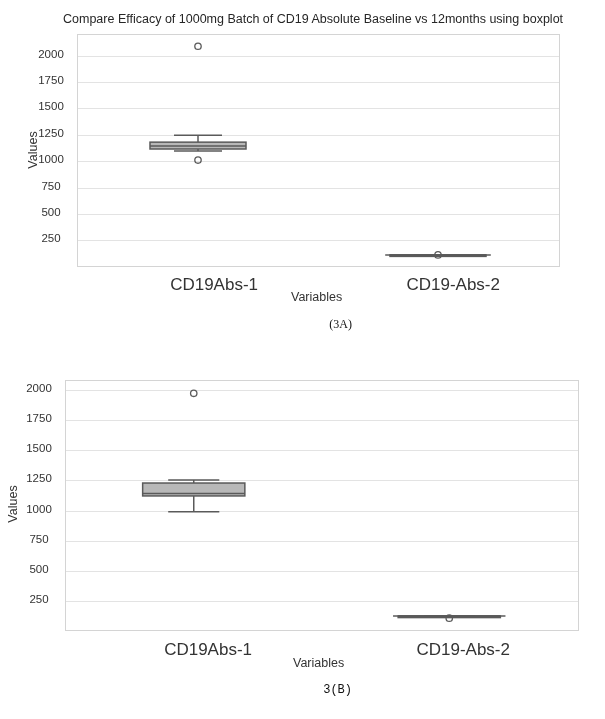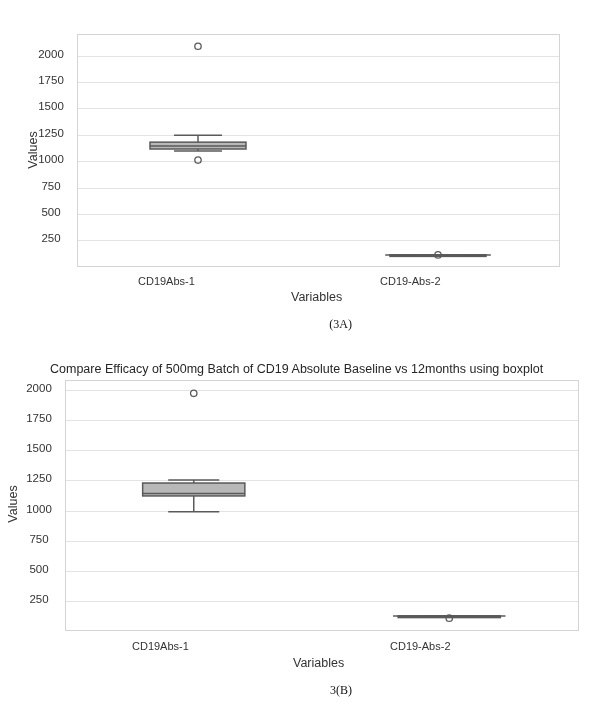--- a/index.html
+++ b/index.html
@@ -2,30 +2,31 @@
 <html><head>
   <meta charset="utf-8">
   <style>
     html, body { margin: 0; padding: 0; background: #ffffff; }
     body { width: 605px; height: 719px; position: relative; overflow: hidden; font-family: "Liberation Sans", sans-serif; color: #262626; }
     .figure { position: absolute; left: 0; width: 605px; }
     .chart-title { position: absolute; white-space: nowrap; font-size: 12.5px; color: #262626; }
     .plot { position: absolute; border: 1.5px solid #d4d4d4; box-sizing: border-box; background: #fff; }
     .gridline { position: absolute; left: 0; right: 0; height: 0; border-top: 1.5px solid #e3e3e3; }
     .ytick { position: absolute; font-size: 11.5px; color: #333; text-align: center; width: 40px; }
-    .xtick { position: absolute; font-size: 11px; color: #333; text-align: left; width: 120px; }
+    .xtick { position: absolute; font-size: 17px; color: #333; text-align: right; width: 120px; }
     .xlabel, .ylabel { position: absolute; font-size: 12.5px; color: #333; white-space: nowrap; }
     .ylabel { transform: rotate(-90deg); transform-origin: center center; width: 60px; text-align: center; }
     .caption { position: absolute; font-family: "Liberation Serif", serif; font-size: 12px; color: #111; text-align: right; width: 100px; }
     svg { position: absolute; left: 0; top: 0; overflow: visible; }
   </style>
 </head>
 <body>
 
 <div class="figure" style="top:0;height:340px;">
+  <div class="chart-title" style="left:63px;top:12px;">Compare Efficacy of 1000mg Batch of CD19 Absolute Baseline vs 12months using boxplot</div>
   <div class="ylabel" style="left:3px;top:143px;">Values</div>
   <div class="plot" id="plotA" style="left:77px;top:34px;width:483px;height:233px;">
       <div class="gridline" style="top: 205.189px;"></div>
       <div class="gridline" style="top: 178.849px;"></div>
       <div class="gridline" style="top: 152.509px;"></div>
       <div class="gridline" style="top: 126.169px;"></div>
       <div class="gridline" style="top: 99.8291px;"></div>
       <div class="gridline" style="top: 73.4892px;"></div>
       <div class="gridline" style="top: 47.1493px;"></div>
       <div class="gridline" style="top: 20.8094px;"></div>
@@ -59,21 +60,20 @@
       <div class="ytick" style="left: 31px; top: 74.1493px;">1750</div>
       <div class="ytick" style="left: 31px; top: 47.8094px;">2000</div>
     </div>
   <div class="xtick" style="left:138px;top:275px;">CD19Abs-1</div>
   <div class="xtick" style="left:380px;top:275px;">CD19-Abs-2</div>
   <div class="xlabel" style="left:291px;top:290px;">Variables</div>
   <div class="caption" style="left:252px;top:317px;">(3A)</div>
 </div>
 
 <div class="figure" style="top:0;height:719px;">
-  <div class="chart-title" style="left:50px;top:362px;">Compare Efficacy of 500mg Batch of CD19 Absolute Baseline vs 12months using boxplot</div>
   <div class="ylabel" style="left:-17px;top:497px;">Values</div>
   <div class="plot" id="plotB" style="left:65px;top:380px;width:514px;height:251px;">
       <div class="gridline" style="top: 220.196px;"></div>
       <div class="gridline" style="top: 190.011px;"></div>
       <div class="gridline" style="top: 159.826px;"></div>
       <div class="gridline" style="top: 129.641px;"></div>
       <div class="gridline" style="top: 99.4557px;"></div>
       <div class="gridline" style="top: 69.2707px;"></div>
       <div class="gridline" style="top: 39.0857px;"></div>
       <div class="gridline" style="top: 8.90068px;"></div>
@@ -102,14 +102,14 @@
       <div class="ytick" style="left: 19px; top: 532.826px;">750</div>
       <div class="ytick" style="left: 19px; top: 502.641px;">1000</div>
       <div class="ytick" style="left: 19px; top: 472.456px;">1250</div>
       <div class="ytick" style="left: 19px; top: 442.271px;">1500</div>
       <div class="ytick" style="left: 19px; top: 412.086px;">1750</div>
       <div class="ytick" style="left: 19px; top: 381.901px;">2000</div>
     </div>
   <div class="xtick" style="left:132px;top:640px;">CD19Abs-1</div>
   <div class="xtick" style="left:390px;top:640px;">CD19-Abs-2</div>
   <div class="xlabel" style="left:293px;top:656px;">Variables</div>
-  <div class="caption" style="left:252px;top:683px;">3(B)</div>
+  <div class="caption" style="left:252px;top:683px;font-family:Liberation Mono, monospace;">3(B)</div>
 </div>
 
 </body></html>

